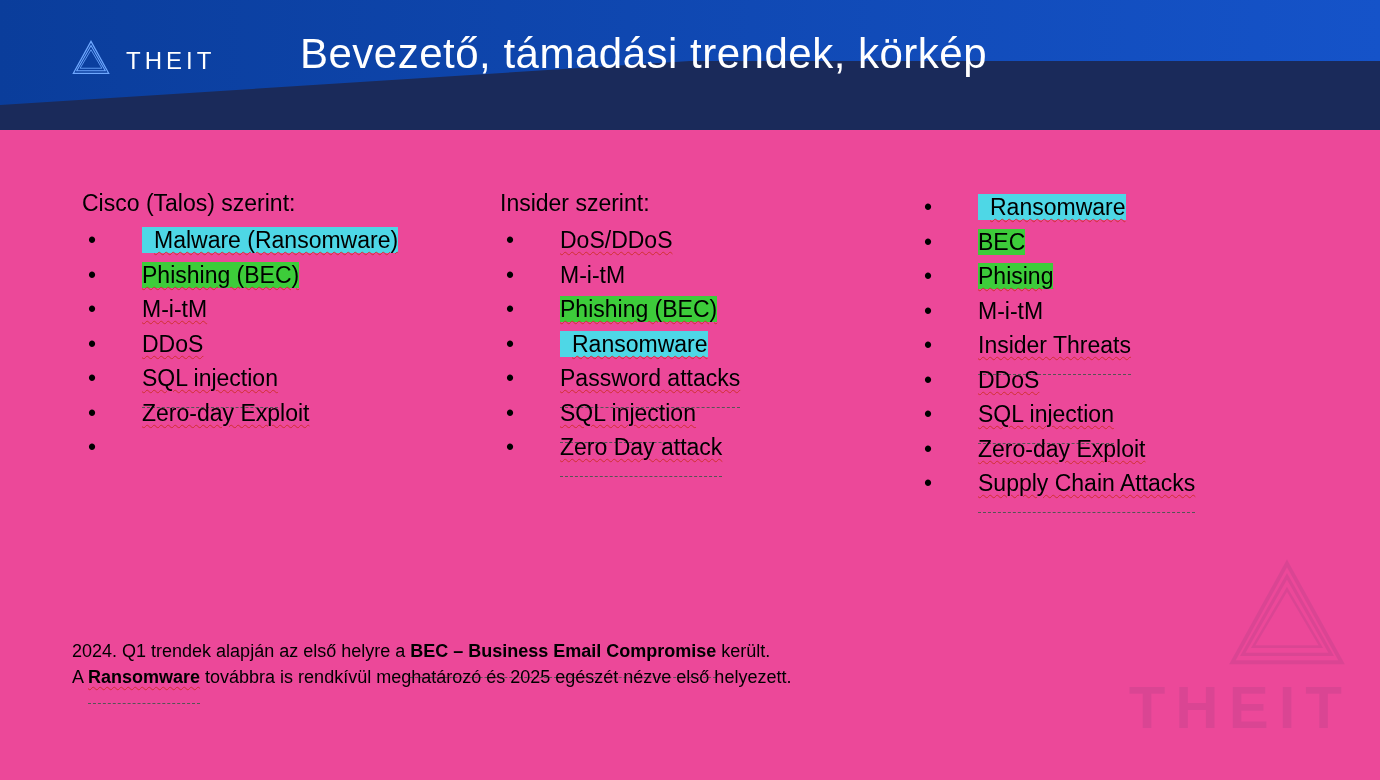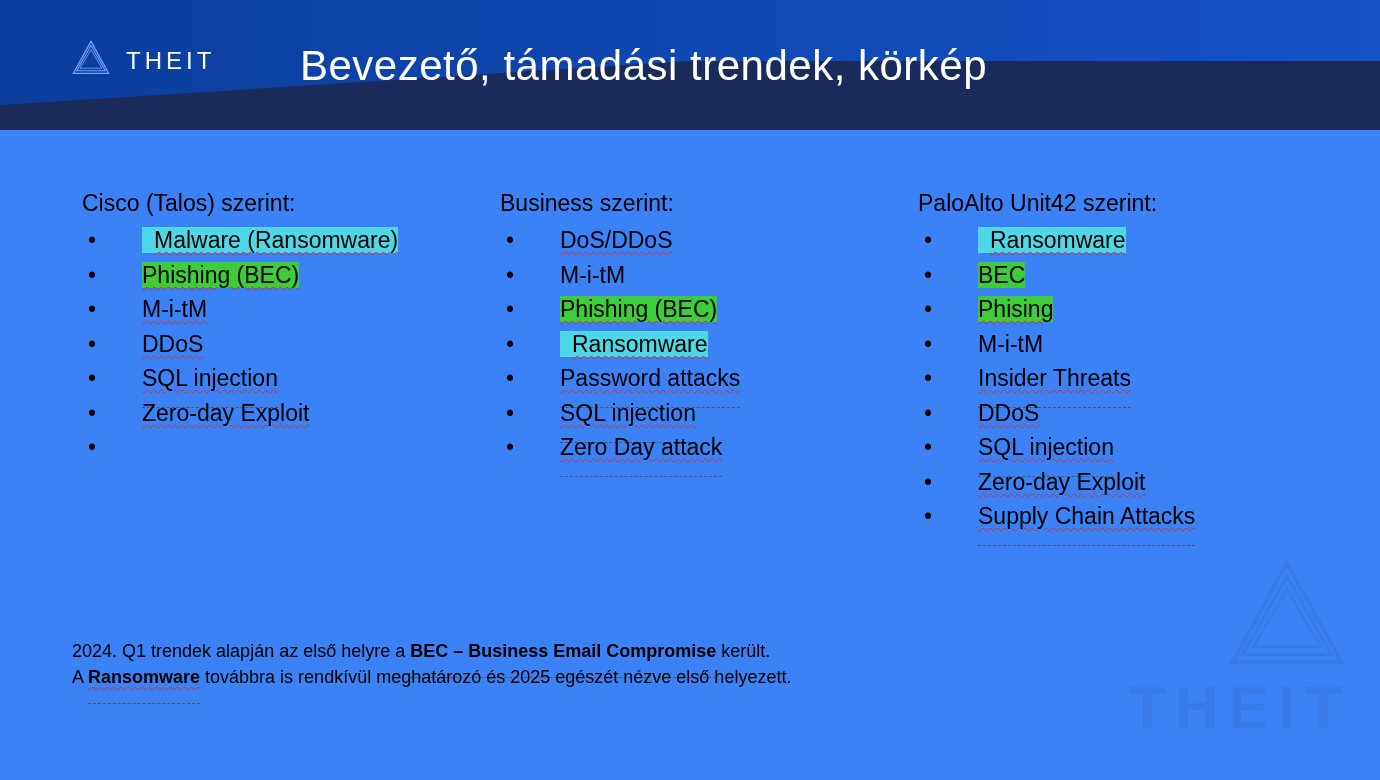--- a/index.html
+++ b/index.html
@@ -1,36 +1,36 @@
 <!DOCTYPE html>
 <html><head>
 <meta charset="utf-8">
 <style>
   * { box-sizing: border-box; margin: 0; padding: 0; }
   html, body { width: 1380px; height: 780px; font-family: "Segoe UI", Arial, sans-serif; background: #fff; overflow: hidden; }
-  .slide { position: relative; width: 1380px; height: 780px; background: #3b82f6; }
+  .slide { position: relative; width: 1380px; height: 780px; background: #ec4899; }
 
   
   .header { position: absolute; top: 0; left: 0; width: 100%; height: 130px; }
   
   .hdr-base {
     position: absolute; top: 0; left: 0; width: 100%; height: 130px;
     background: #1a2a5a;
   }
   .hdr-top {
     position: absolute; top: 0; left: 0; width: 100%; height: 105px;
     background: linear-gradient(90deg, #0a3d9b 0%, #1553c9 100%);
     clip-path: polygon(0 0, 100% 0, 100% 58%, 50% 58%, 0 100%);
   }
 
   .logo { position: absolute; top: 38px; left: 70px; display: flex; align-items: center; gap: 14px; }
   .logo svg { width: 42px; height: 42px; }
   .logo-text { color: #fff; font-size: 24px; letter-spacing: 4px; font-weight: 400; }
 
-  .title { position: absolute; top: 42px; left: 300px; color: #fff; font-size: 42px; font-weight: 300; letter-spacing: 0.5px; }
+  .title { position: absolute; top: 30px; left: 300px; color: #fff; font-size: 42px; font-weight: 300; letter-spacing: 0.5px; }
 
   
   .cols { position: absolute; top: 190px; left: 82px; right: 60px; display: flex; gap: 16px; }
   .col { flex: 1; }
   .col-title { font-size: 23px; color: #000; margin-bottom: 6px; font-weight: 400; }
   .col ul { list-style: none; }
   .col li { font-size: 23px; line-height: 1.5; display: flex; }
   .col li .bullet { width: 60px; flex: 0 0 60px; text-align: left; padding-left: 6px; }
   .col li .txt { }
   .hl-cyan { background: #4ed7e6; padding-left: 12px; }
@@ -96,21 +96,21 @@
           <li>
             <span class="bullet">•</span>
             <span class="txt"><span class="squig">Zero-day Exploit</span></span>
           </li>
           <li>
             <span class="bullet">•</span>
           </li>
         </ul>
       </div>
       <div class="col">
-        <div class="col-title">Business szerint:</div>
+        <div class="col-title">Insider szerint:</div>
         <ul>
           <li>
             <span class="bullet">•</span>
             <span class="txt"><span class="squig">DoS/DDoS</span></span>
           </li>
           <li>
             <span class="bullet">•</span>
             <span class="txt"><span class="">M-i-tM</span></span>
           </li>
           <li>
@@ -129,21 +129,20 @@
             <span class="bullet">•</span>
             <span class="txt"><span class="squig dash-u">SQL injection</span></span>
           </li>
           <li>
             <span class="bullet">•</span>
             <span class="txt"><span class="squig dash-u">Zero Day attack</span></span>
           </li>
         </ul>
       </div>
       <div class="col">
-        <div class="col-title">PaloAlto Unit42 szerint:</div>
         <ul>
           <li>
             <span class="bullet">•</span>
             <span class="txt"><span class="hl-cyan squig">Ransomware</span></span>
           </li>
           <li>
             <span class="bullet">•</span>
             <span class="txt"><span class="hl-green">BEC</span></span>
           </li>
           <li>

